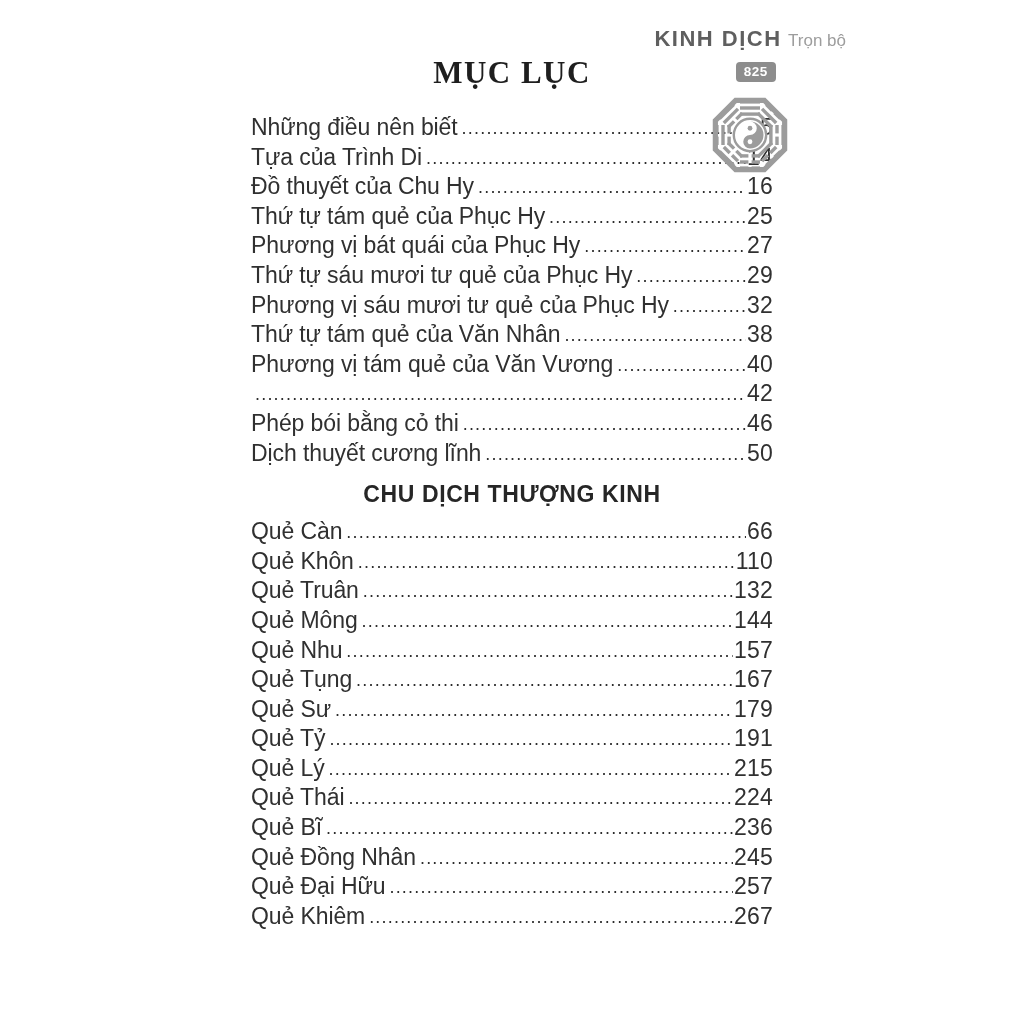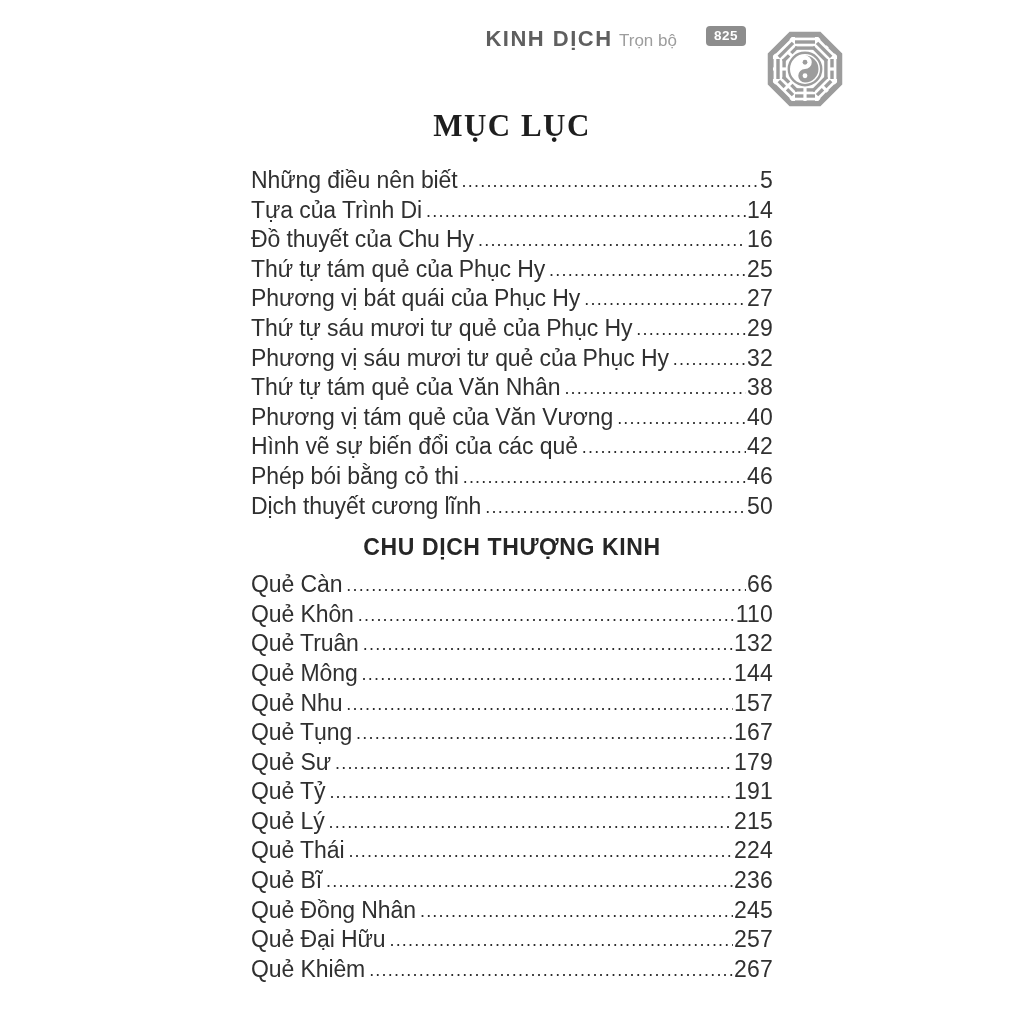--- a/index.html
+++ b/index.html
@@ -12,22 +12,23 @@
     position: relative;
     overflow: hidden;
   }
 
   
   .hdr {
     position: absolute;
     top: 26px;
     right: 178px;
     display: flex;
-    align-items: flex-start;
-    gap: 18px;
+    align-items: center;
+    gap: 10px;
+    flex-direction: column;
   }
   .brand-main {
     font-weight: 700;
     font-size: 22px;
     letter-spacing: 1.5px;
     color: #5f5f5f;
   }
   .brand-sub {
     font-size: 17px;
     color: #9d9d9d;
@@ -42,21 +43,21 @@
     padding: 2px 8px 3px 8px;
     border-radius: 4px;
     letter-spacing: 0.5px;
     margin-left: 11px;
   }
   .logo { width: 82px; height: 82px; margin-top: 2px; }
 
   
   .page-title {
     margin: 0;
-    padding-top: 108px;
+    padding-top: 55px;
     text-align: center;
     font-family: "Liberation Serif", serif;
     font-weight: 700;
     font-size: 31px;
     letter-spacing: 1.5px;
     color: #1e1e1e;
   }
 
   
   .toc-wrap {
@@ -231,21 +232,20 @@
     <span class="toc-page">38</span>
   </div>
 
   <div class="toc-row">
     <span class="toc-label">Phương vị tám quẻ của Văn Vương</span>
     <span class="toc-dots"></span>
     <span class="toc-page">40</span>
   </div>
 
   <div class="toc-row">
-    <span class="toc-label">Hình vẽ sự biến đổi của các quẻ</span>
     <span class="toc-dots"></span>
     <span class="toc-page">42</span>
   </div>
 
   <div class="toc-row">
     <span class="toc-label">Phép bói bằng cỏ thi</span>
     <span class="toc-dots"></span>
     <span class="toc-page">46</span>
   </div>
 

